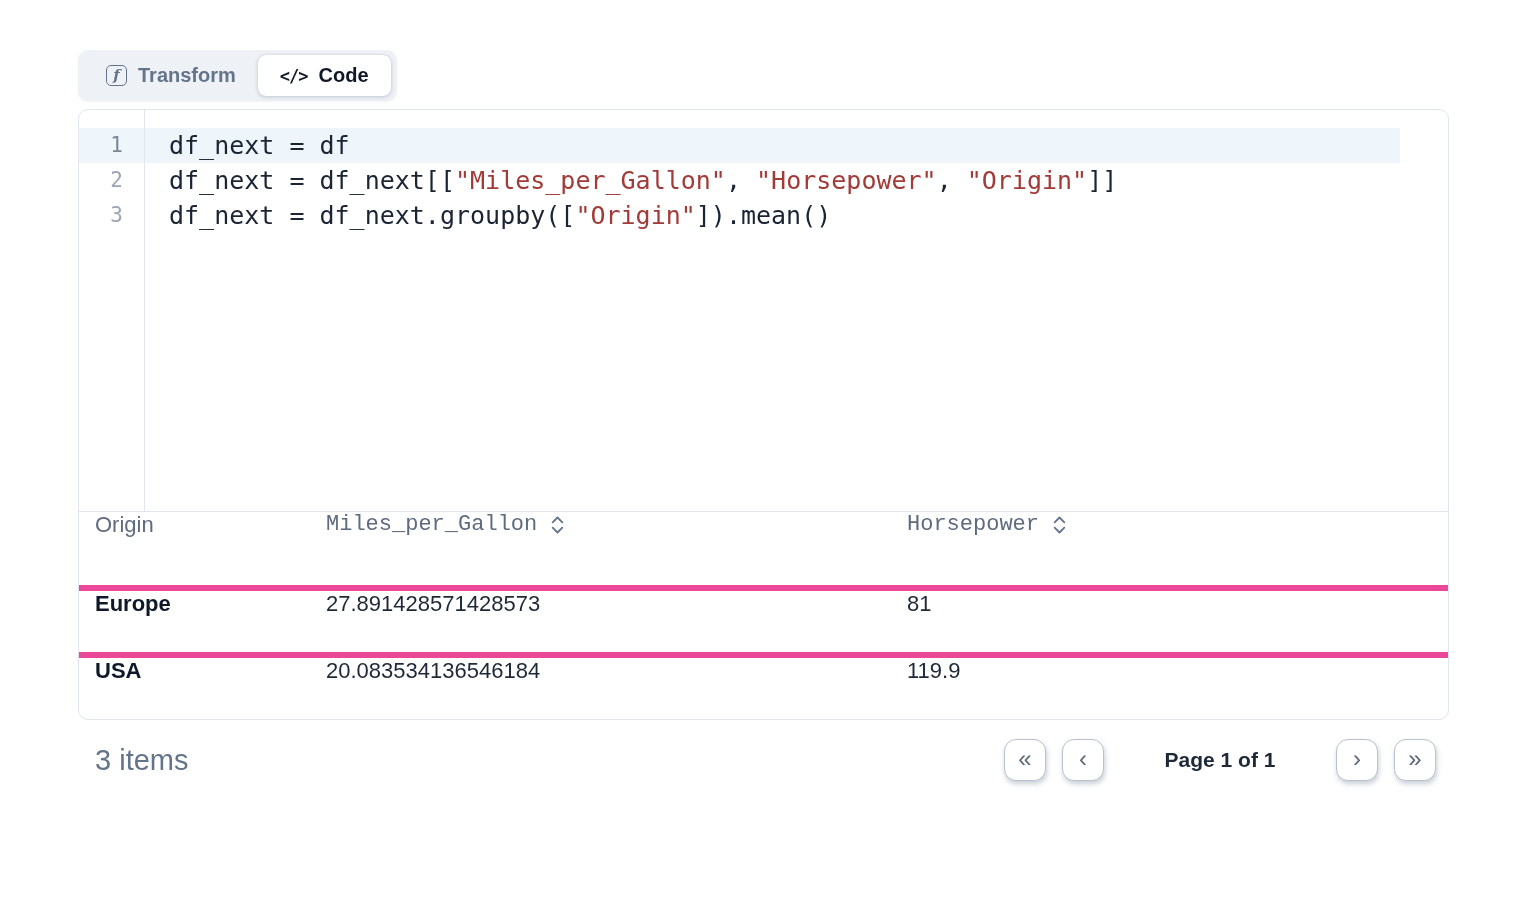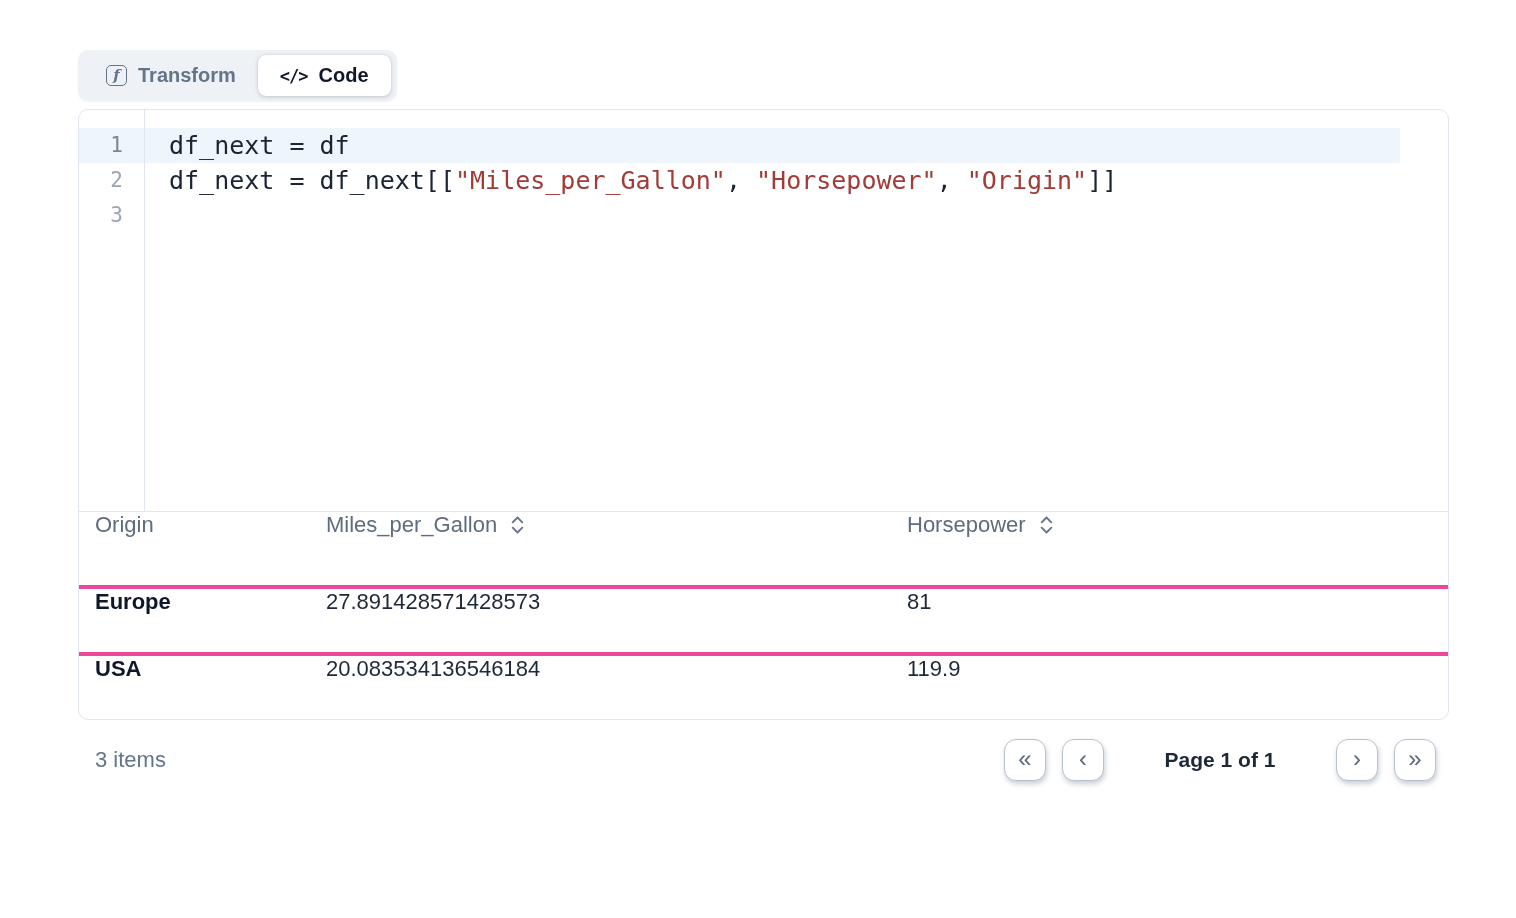--- a/index.html
+++ b/index.html
@@ -75,35 +75,35 @@
   .code-text { padding-left: 25px; white-space: pre; color: #1b2433; }
   .tok-plain { color: #1b2433; }
   .tok-string { color: #a23b38; }
 
   
   .thead, .trow {
     display: grid;
     grid-template-columns: 231px 581px 1fr;
   }
   .thead { height: 73px; }
-  .trow { height: 67px; border-top: 4px solid #ec4899; }
+  .trow { height: 67px; border-top: 6px solid #ec4899; }
   .th, .tcell { display: flex; align-items: flex-start; padding-left: 16px; }
   .th { font-size: 22px; color: #5f6b7e; }
   .th .sort-icon { margin-left: 13px; margin-top: 2px; }
-  .th.sortable { cursor: pointer; }
+  .th.sortable { cursor: pointer; font-family: Liberation Mono, monospace; }
   .tcell { font-size: 22px; color: #1e2836; }
   .tcell.bold { font-weight: 700; color: #0f172a; }
 
   
   .footer {
     height: 80px;
     display: flex; align-items: center; justify-content: space-between;
     padding: 0 13px 0 17px;
   }
-  .items-count { font-size: 22px; color: #64748b; }
+  .items-count { font-size: 29px; color: #64748b; }
   .pagination { display: flex; align-items: center; gap: 16px; }
   .page-btn {
     width: 42px; height: 42px;
     background: #ffffff;
     border: 1px solid #b9c1ce;
     border-radius: 12px;
     display: flex; align-items: center; justify-content: center;
     font-family: "Liberation Sans", sans-serif;
     font-size: 24px; color: #5b6779; line-height: 1;
     cursor: pointer;
@@ -141,20 +141,21 @@
           <div class="code-line active">
             <span class="ln">1</span>
             <span class="code-text"><span class="tok-plain">df_next = df</span></span>
           </div>
           <div class="code-line">
             <span class="ln">2</span>
             <span class="code-text"><span class="tok-plain">df_next = df_next[[</span><span class="tok-string">"Miles_per_Gallon"</span><span class="tok-plain">, </span><span class="tok-string">"Horsepower"</span><span class="tok-plain">, </span><span class="tok-string">"Origin"</span><span class="tok-plain">]]</span></span>
           </div>
           <div class="code-line">
             <span class="ln">3</span>
+            <span class="code-text"><span class="tok-plain">df_next = df_next.groupby([</span><span class="tok-string">"Origin"</span><span class="tok-plain">]).mean()</span></span>
           </div>
         </div>
     </div>
 
     <div class="thead">
       <div class="th">
         <span>Origin</span>
       </div>
       <div class="th sortable">
         <span>Miles_per_Gallon</span>

